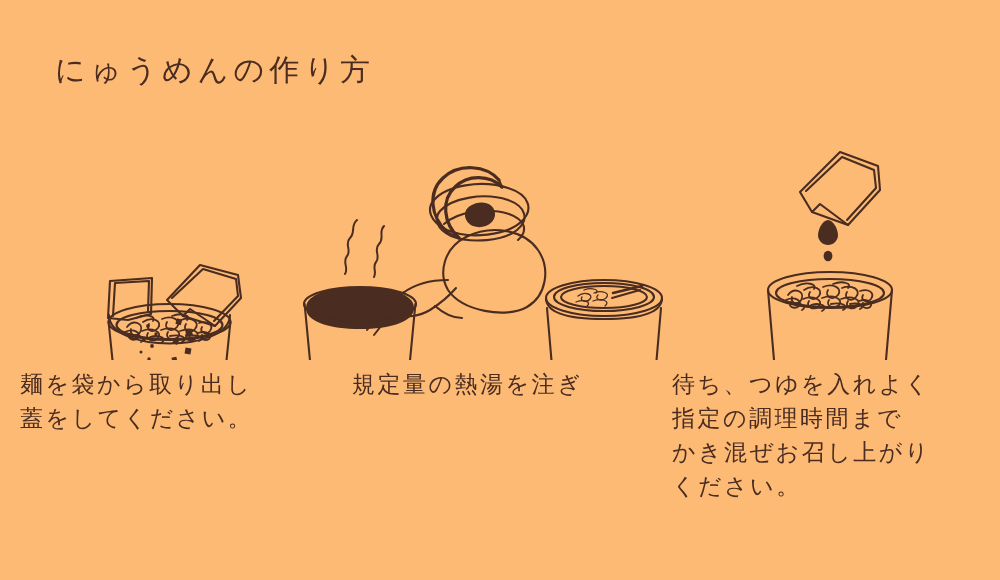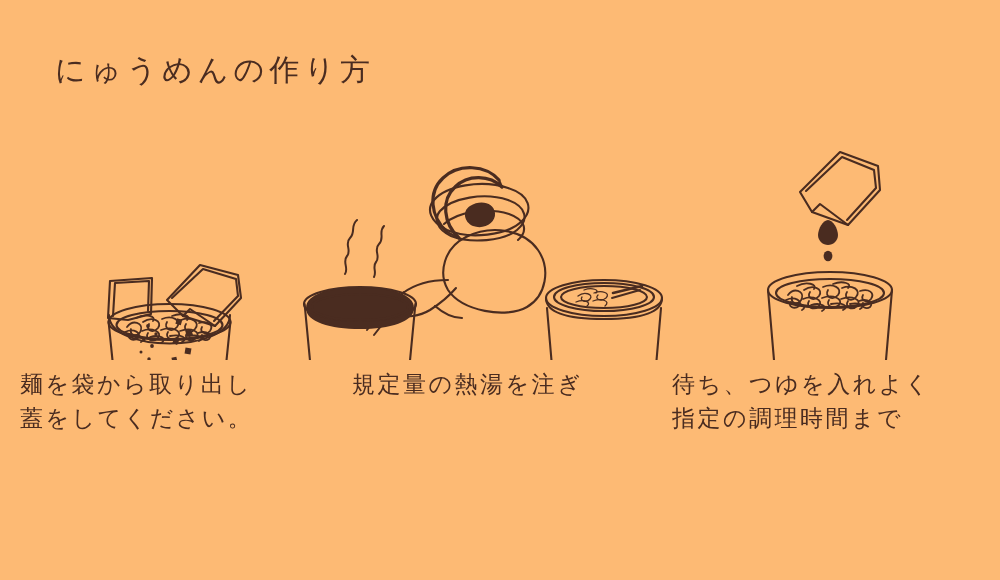--- a/index.html
+++ b/index.html
@@ -281,15 +281,17 @@
     <span class="cap-line">蓋をしてください。</span>
   </div>
 
   <div class="caption" id="caption-2">
     <span class="cap-line">規定量の熱湯を注ぎ</span>
   </div>
 
   <div class="caption" id="caption-3">
     <span class="cap-line">待ち、つゆを入れよく</span>
     <span class="cap-line">指定の調理時間まで</span>
+    <span class="cap-line">かき混ぜお召し上がり</span>
+    <span class="cap-line">ください。</span>
   </div>
 
 </div>
 
 </body></html>

